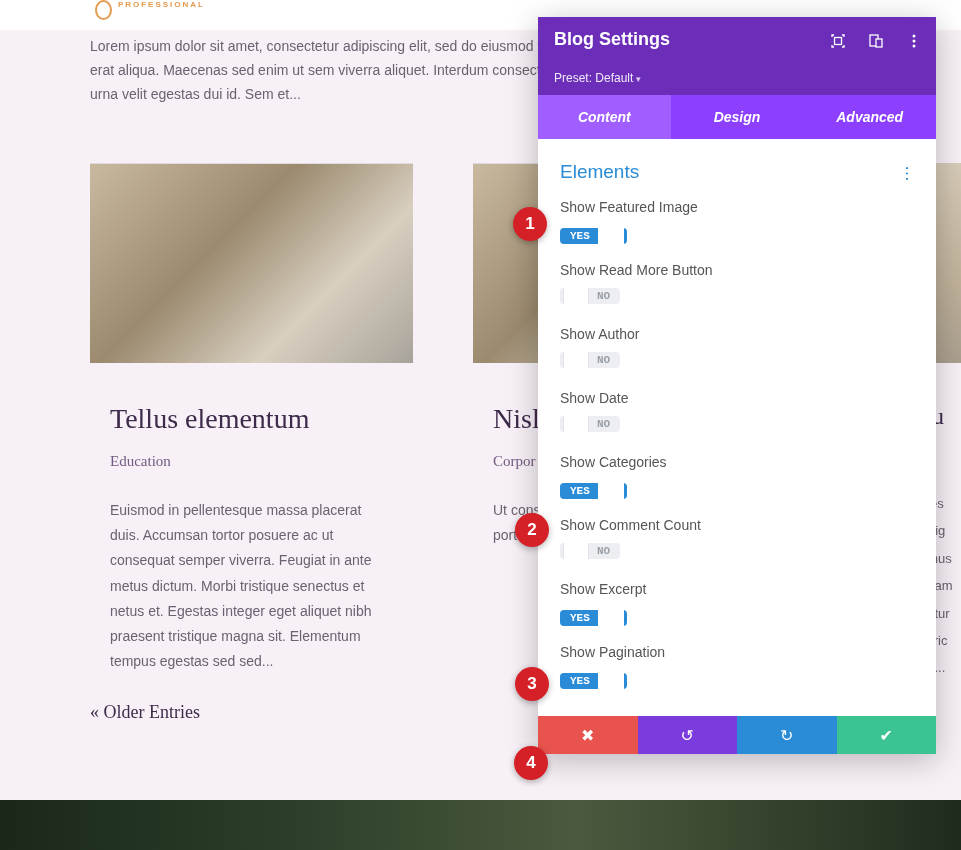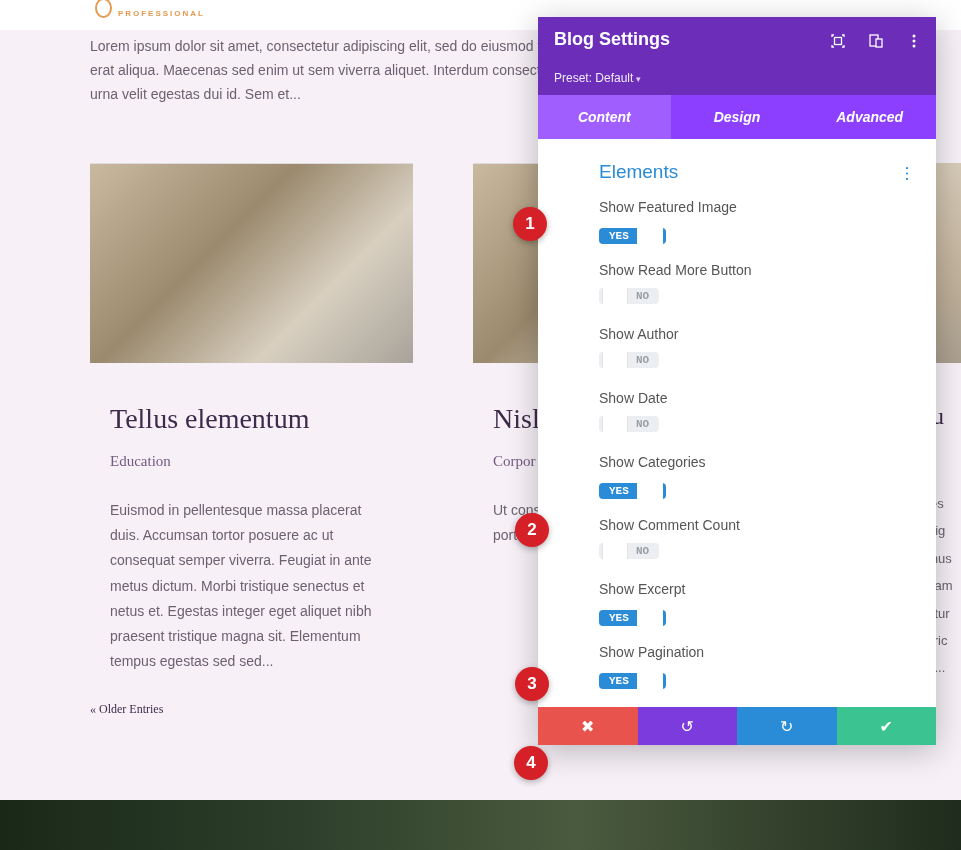--- a/index.html
+++ b/index.html
@@ -1,34 +1,34 @@
 <!DOCTYPE html>
 <html><head>
 <meta charset="utf-8">
 <style>
 * { box-sizing: border-box; margin: 0; padding: 0; }
 body { font-family: -apple-system, BlinkMacSystemFont, "Segoe UI", Helvetica, Arial, sans-serif; background: #fff; width: 961px; height: 850px; overflow: hidden; position: relative; }
 
 .page-bg { position: absolute; top: 0; left: 0; width: 961px; height: 800px; background: #f7f1f7; }
 
-.logo { position: absolute; top: 0; left: 95px; width: 110px; height: 18px; display:flex; align-items:flex-end; }
+.logo { position: absolute; top: 0; left: 95px; width: 110px; height: 18px; display:flex; align-items:flex-start; }
 .logo .swirl { width: 20px; height: 20px; border: 2px solid #e49a4f; border-radius: 50%; margin-right: 6px; }
 .logo .text { font-size: 8px; letter-spacing: 2px; color: #e49a4f; font-weight: 600; }
 .top-white { position: absolute; top: 0; left: 0; right: 0; height: 30px; background: #fff; }
 
 .intro { position: absolute; top: 35px; left: 90px; width: 760px; color: #6b6170; font-size: 14px; line-height: 1.7; }
 
 .cards { position: absolute; top: 163px; left: 90px; display: flex; gap: 60px; }
 .card { width: 323px; }
 .card-img { width: 100%; height: 200px; background: linear-gradient(135deg, #c9b99f 0%, #9b8a6e 40%, #d8cfc0 70%, #a8a39a 100%); border-top: 1px solid #ddd; }
 .card h2 { font-family: Georgia, "Times New Roman", serif; font-size: 28px; color: #3e2a4a; margin: 40px 0 0 20px; font-weight: 500; }
 .card .cat { font-family: Georgia, serif; font-size: 15px; color: #725a80; margin: 18px 0 0 20px; }
 .card .excerpt { font-size: 14px; color: #6b6170; line-height: 1.8; margin: 28px 0 0 20px; padding-right: 20px; }
 
-.older { position: absolute; top: 702px; left: 90px; font-family: Georgia, serif; font-size: 12px; color: #3e2a4a; }
+.older { position: absolute; top: 702px; left: 90px; font-family: Georgia, serif; font-size: 18px; color: #3e2a4a; }
 
 .bottom-band { position: absolute; top: 800px; left: 0; width: 961px; height: 50px; background: linear-gradient(90deg, #1a2818 0%, #2c3e2a 30%, #4a5a3e 60%, #1f2c1d 100%); }
 
 .right-column { position: absolute; top: 163px; left: 920px; width: 41px; }
 .rc-img { width: 41px; height: 200px; background: linear-gradient(180deg,#d7cbb8 0%, #c0b19a 60%, #aba090 100%); }
 .rc-title { font-family: Georgia, serif; font-size: 24px; color: #3e2a4a; margin-top: 40px; }
 .rc-cat { font-family: Georgia, serif; font-size: 13px; color: #725a80; margin-top: 18px; white-space: nowrap; }
 .rc-text { margin-top: 28px; font-size: 13px; color: #6b6170; line-height: 1.8; white-space: nowrap; }
 .rc-text p { margin-top: 4px; }
 
@@ -38,21 +38,21 @@
 .panel-title { font-size: 18px; font-weight: 600; margin-bottom: 4px; }
 .panel-preset { font-size: 12px; opacity: 0.9; margin-top: 21px; }
 .panel-preset::after { content: " ▾"; font-size: 9px; opacity: 0.85; }
 .panel-icons { position: absolute; top: 16px; right: 14px; display: flex; gap: 22px; }
 .panel-icons span { width: 16px; height: 16px; cursor: pointer; display: inline-flex; align-items: center; justify-content: center; color: #fff; font-size: 14px; }
 
 .tabs { display: flex; background: #8c3fff; }
 .tab { flex: 1; text-align: center; color: #fff; font-size: 14px; font-weight: 600; padding: 14px 0; cursor: pointer; font-style: italic; }
 .tab.active { background: #a05dff; }
 
-.section { padding: 22px 22px 14px 22px; margin-left: 39px; }
+.section { padding: 22px 22px 23px 22px; }
 .section-head { display: flex; justify-content: space-between; align-items: center; margin-bottom: 16px; }
 .section-title { color: #2a8bd6; font-size: 19px; font-weight: 500; }
 .dots { color: #2a8bd6; font-size: 16px; cursor: pointer; letter-spacing: -2px; transform: rotate(90deg); }
 
 .opt { margin-bottom: 18px; }
 .opt-label { color: #555; font-size: 14px; font-weight: 500; margin-bottom: 10px; }
 .toggle { display: inline-flex; align-items: center; height: 16px; border-radius: 4px; overflow: hidden; cursor: pointer; font-family: Liberation Mono, monospace; }
 .toggle-on { background: #2a8bd6; }
 .toggle-on .txt { color: #fff; font-size: 11px; font-weight: 700; padding: 0 8px 0 10px; }
 .toggle-on .knob { width: 26px; height: 22px; background: #fff; border-radius: 3px; margin: 3px 3px 3px 0; }

